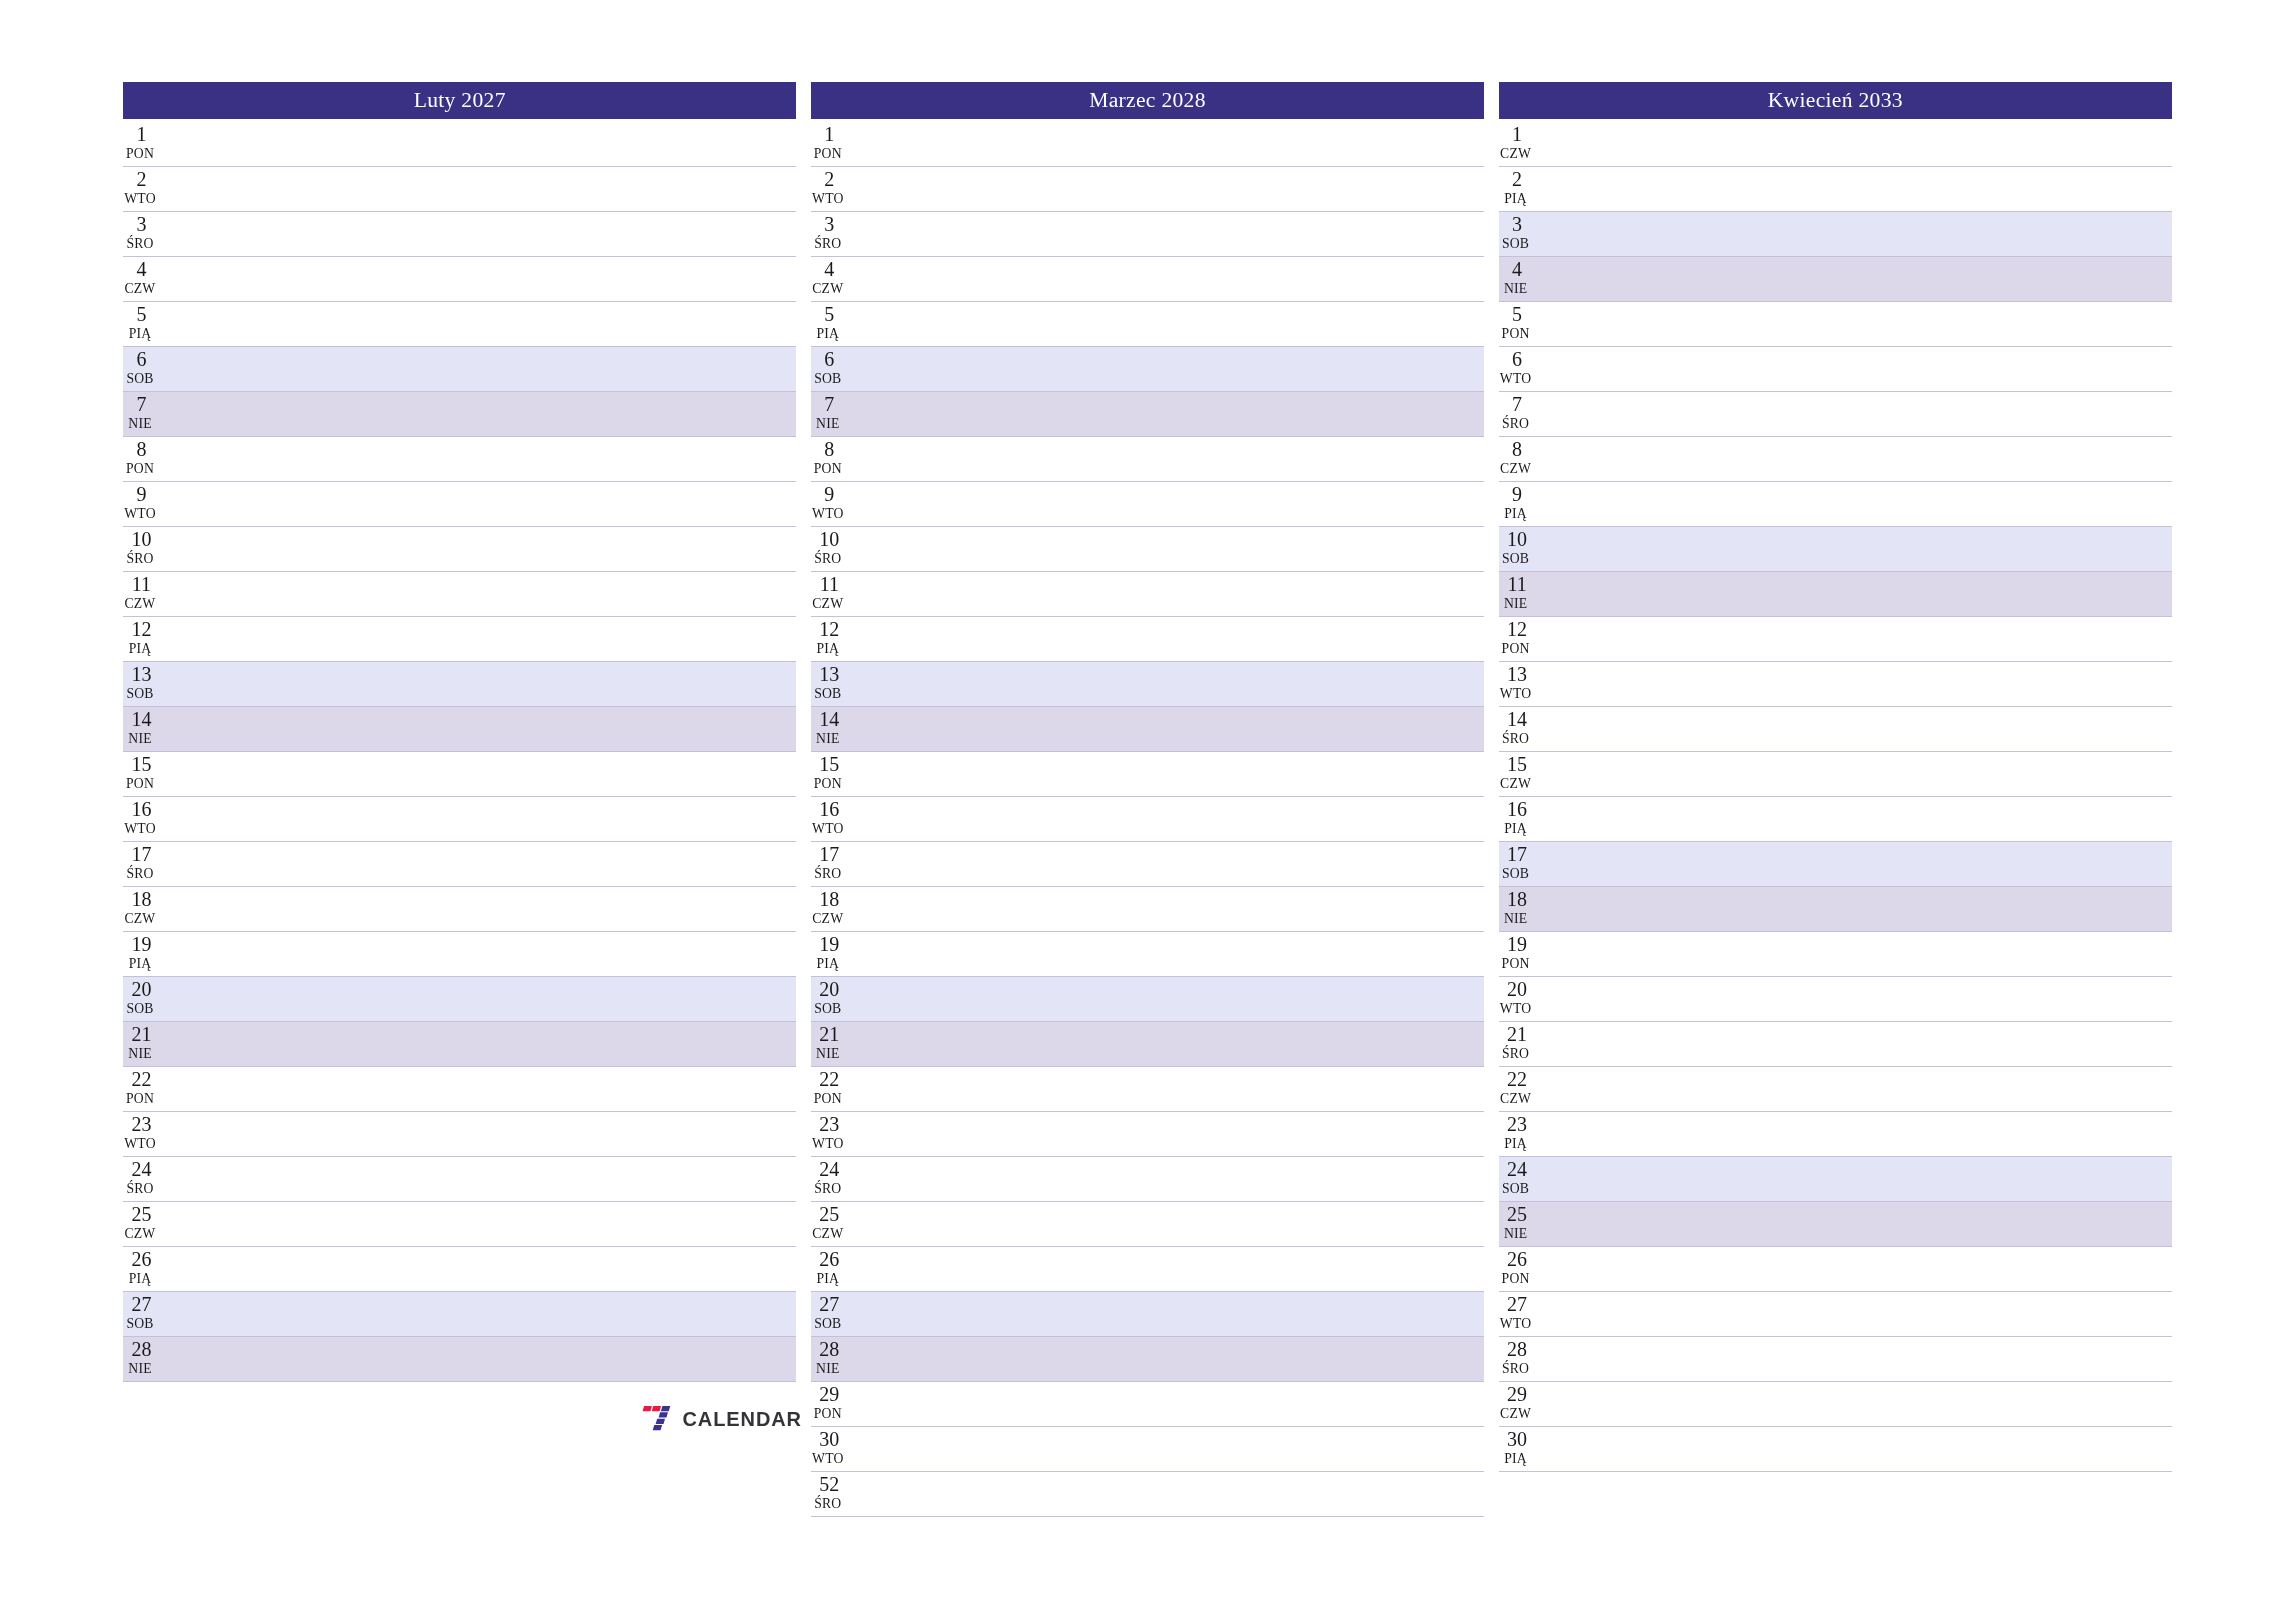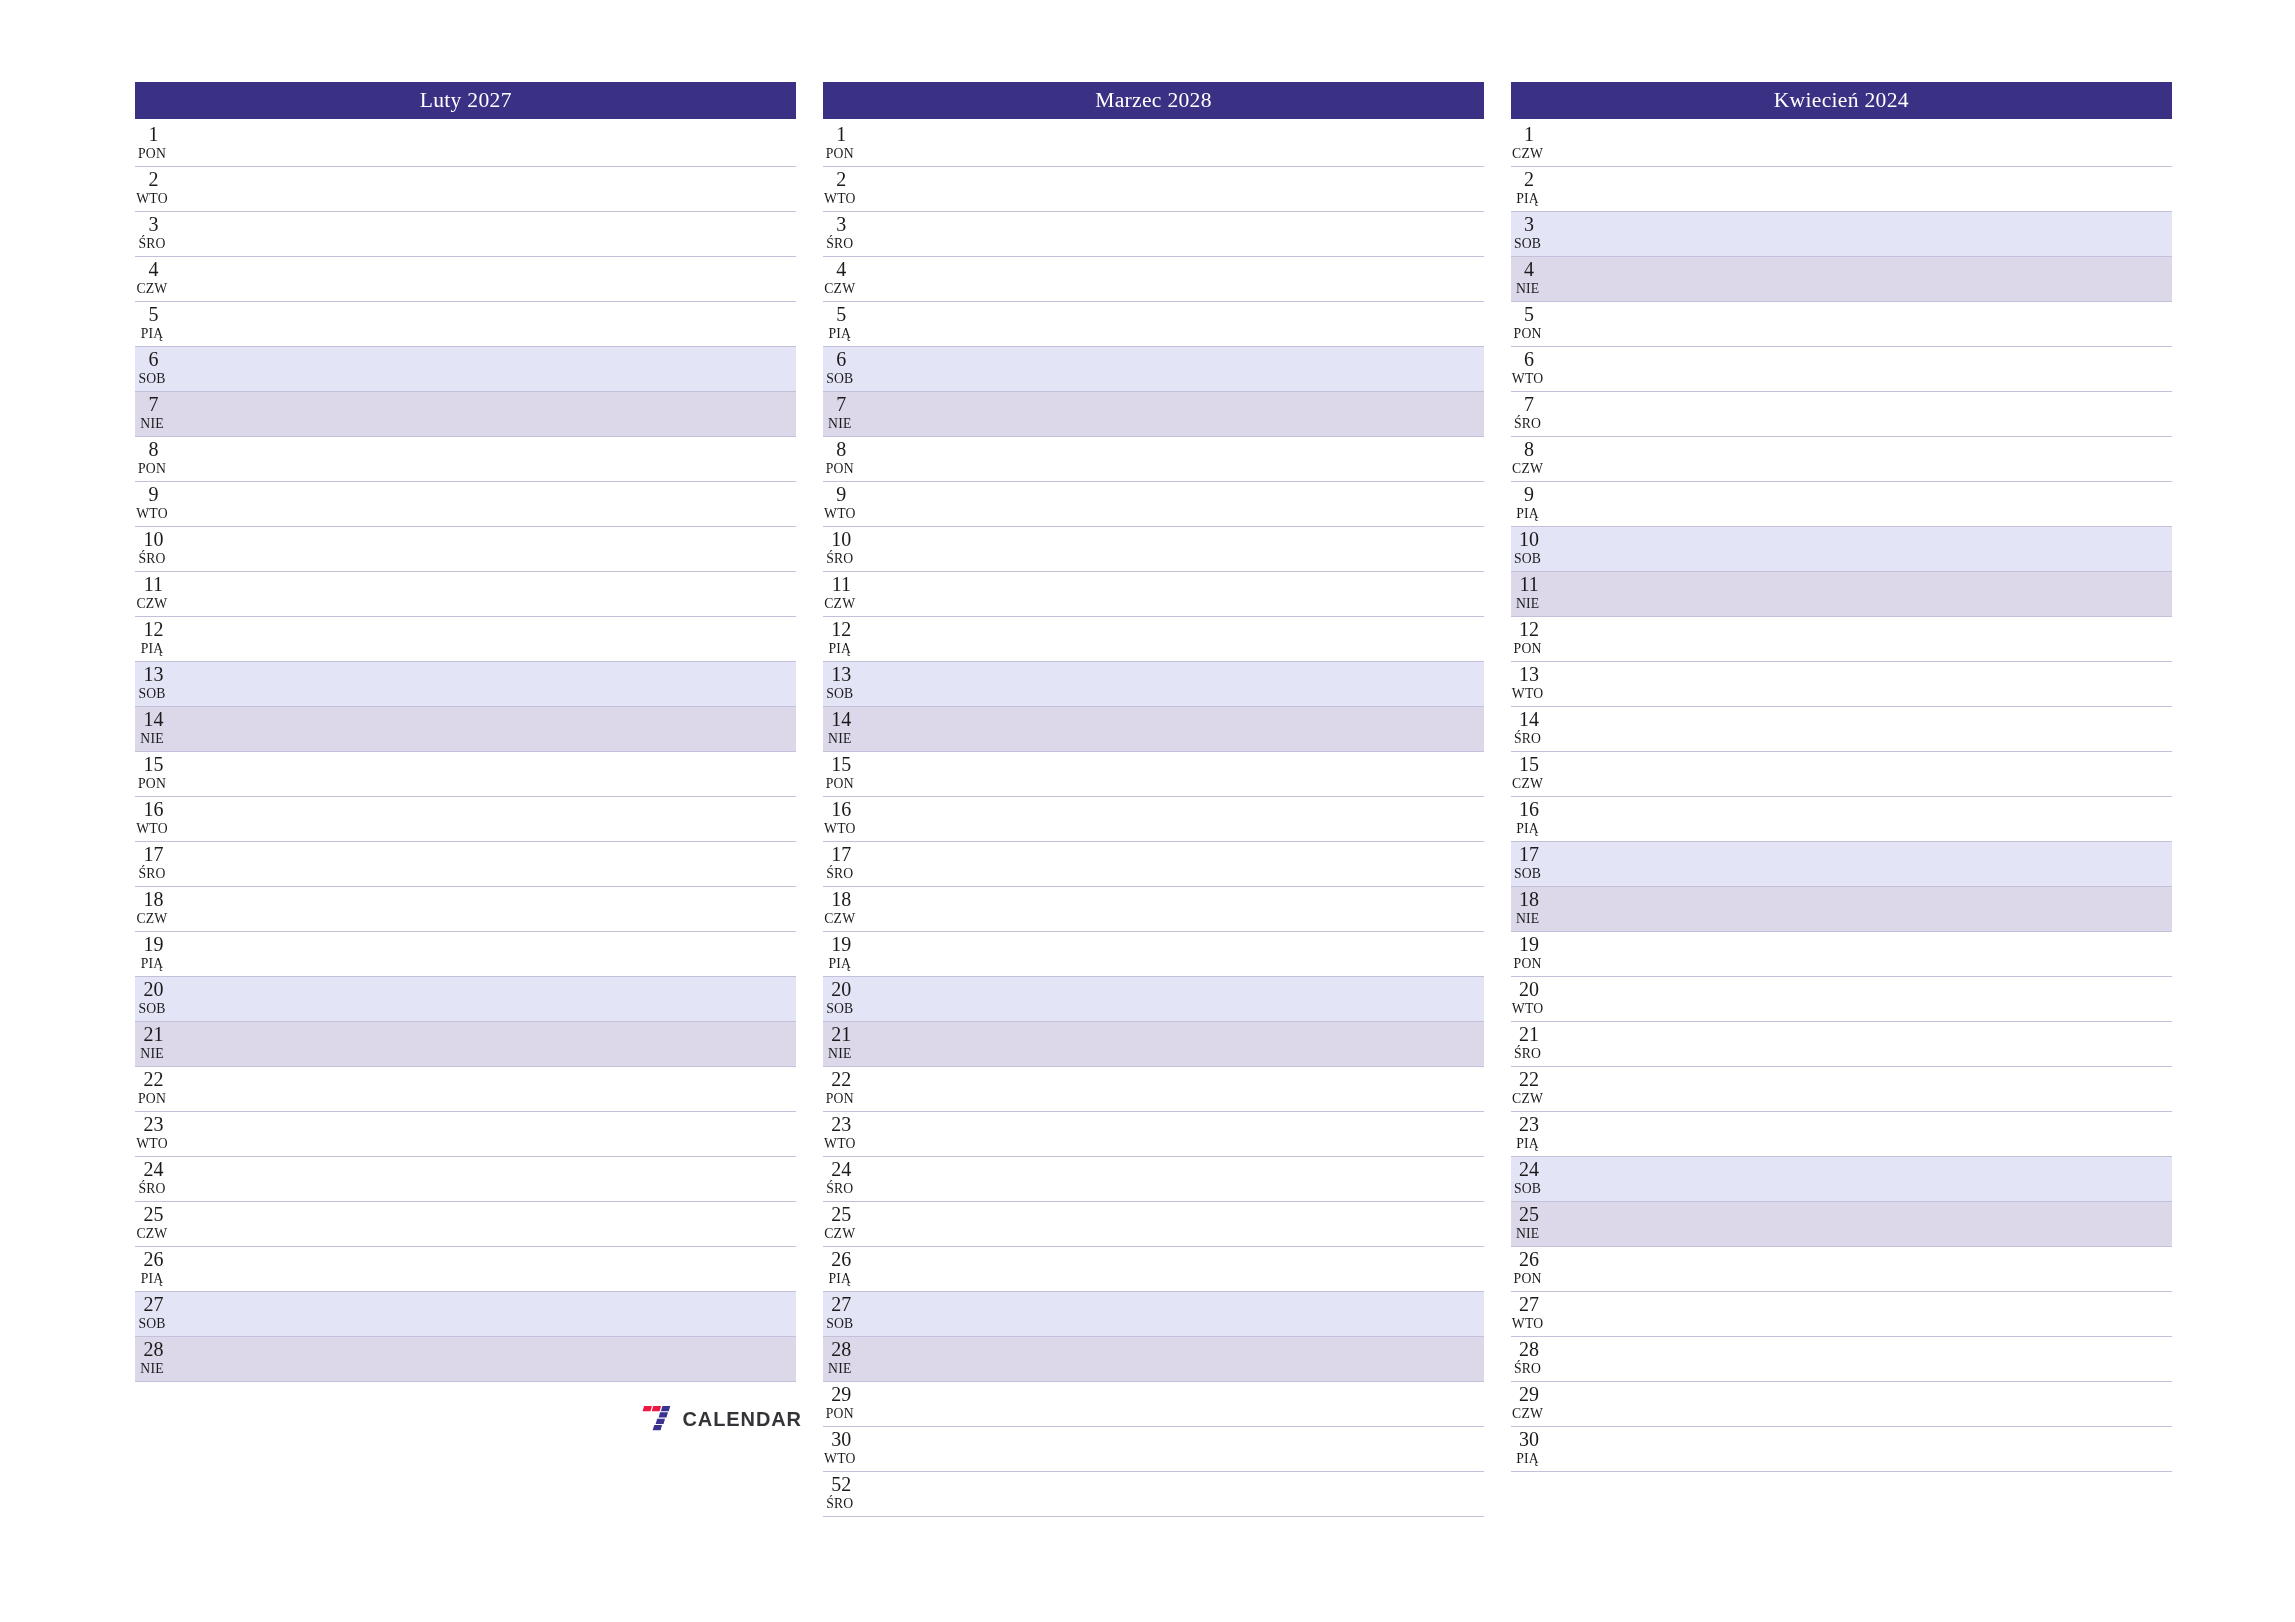--- a/index.html
+++ b/index.html
@@ -27,21 +27,20 @@
     align-items: flex-start;
     gap: 14.4px;
   }
 
   .month-column {
     flex: 1 1 0;
     min-width: 0;
     display: flex;
     flex-direction: column;
     position: relative;
-    margin-left: 12px;
   }
 
   .month-header {
     height: 37px;
     background: #3a3185;
     color: #ffffff;
     display: flex;
     align-items: center;
     justify-content: center;
     font-family: "Liberation Serif", "DejaVu Serif", serif;
@@ -373,21 +372,21 @@
           <span class="day-num">30</span>
           <span class="day-abbr">WTO</span>
         </div>
         <div class="day-row ">
           <span class="day-num">52</span>
           <span class="day-abbr">ŚRO</span>
         </div>
       </div>
     </div>
     <div class="month-column">
-      <div class="month-header">Kwiecień 2024</div>
+      <div class="month-header">Kwiecień 2033</div>
       <div class="days-list">
         <div class="day-row ">
           <span class="day-num">1</span>
           <span class="day-abbr">CZW</span>
         </div>
         <div class="day-row ">
           <span class="day-num">2</span>
           <span class="day-abbr">PIĄ</span>
         </div>
         <div class="day-row sat">

